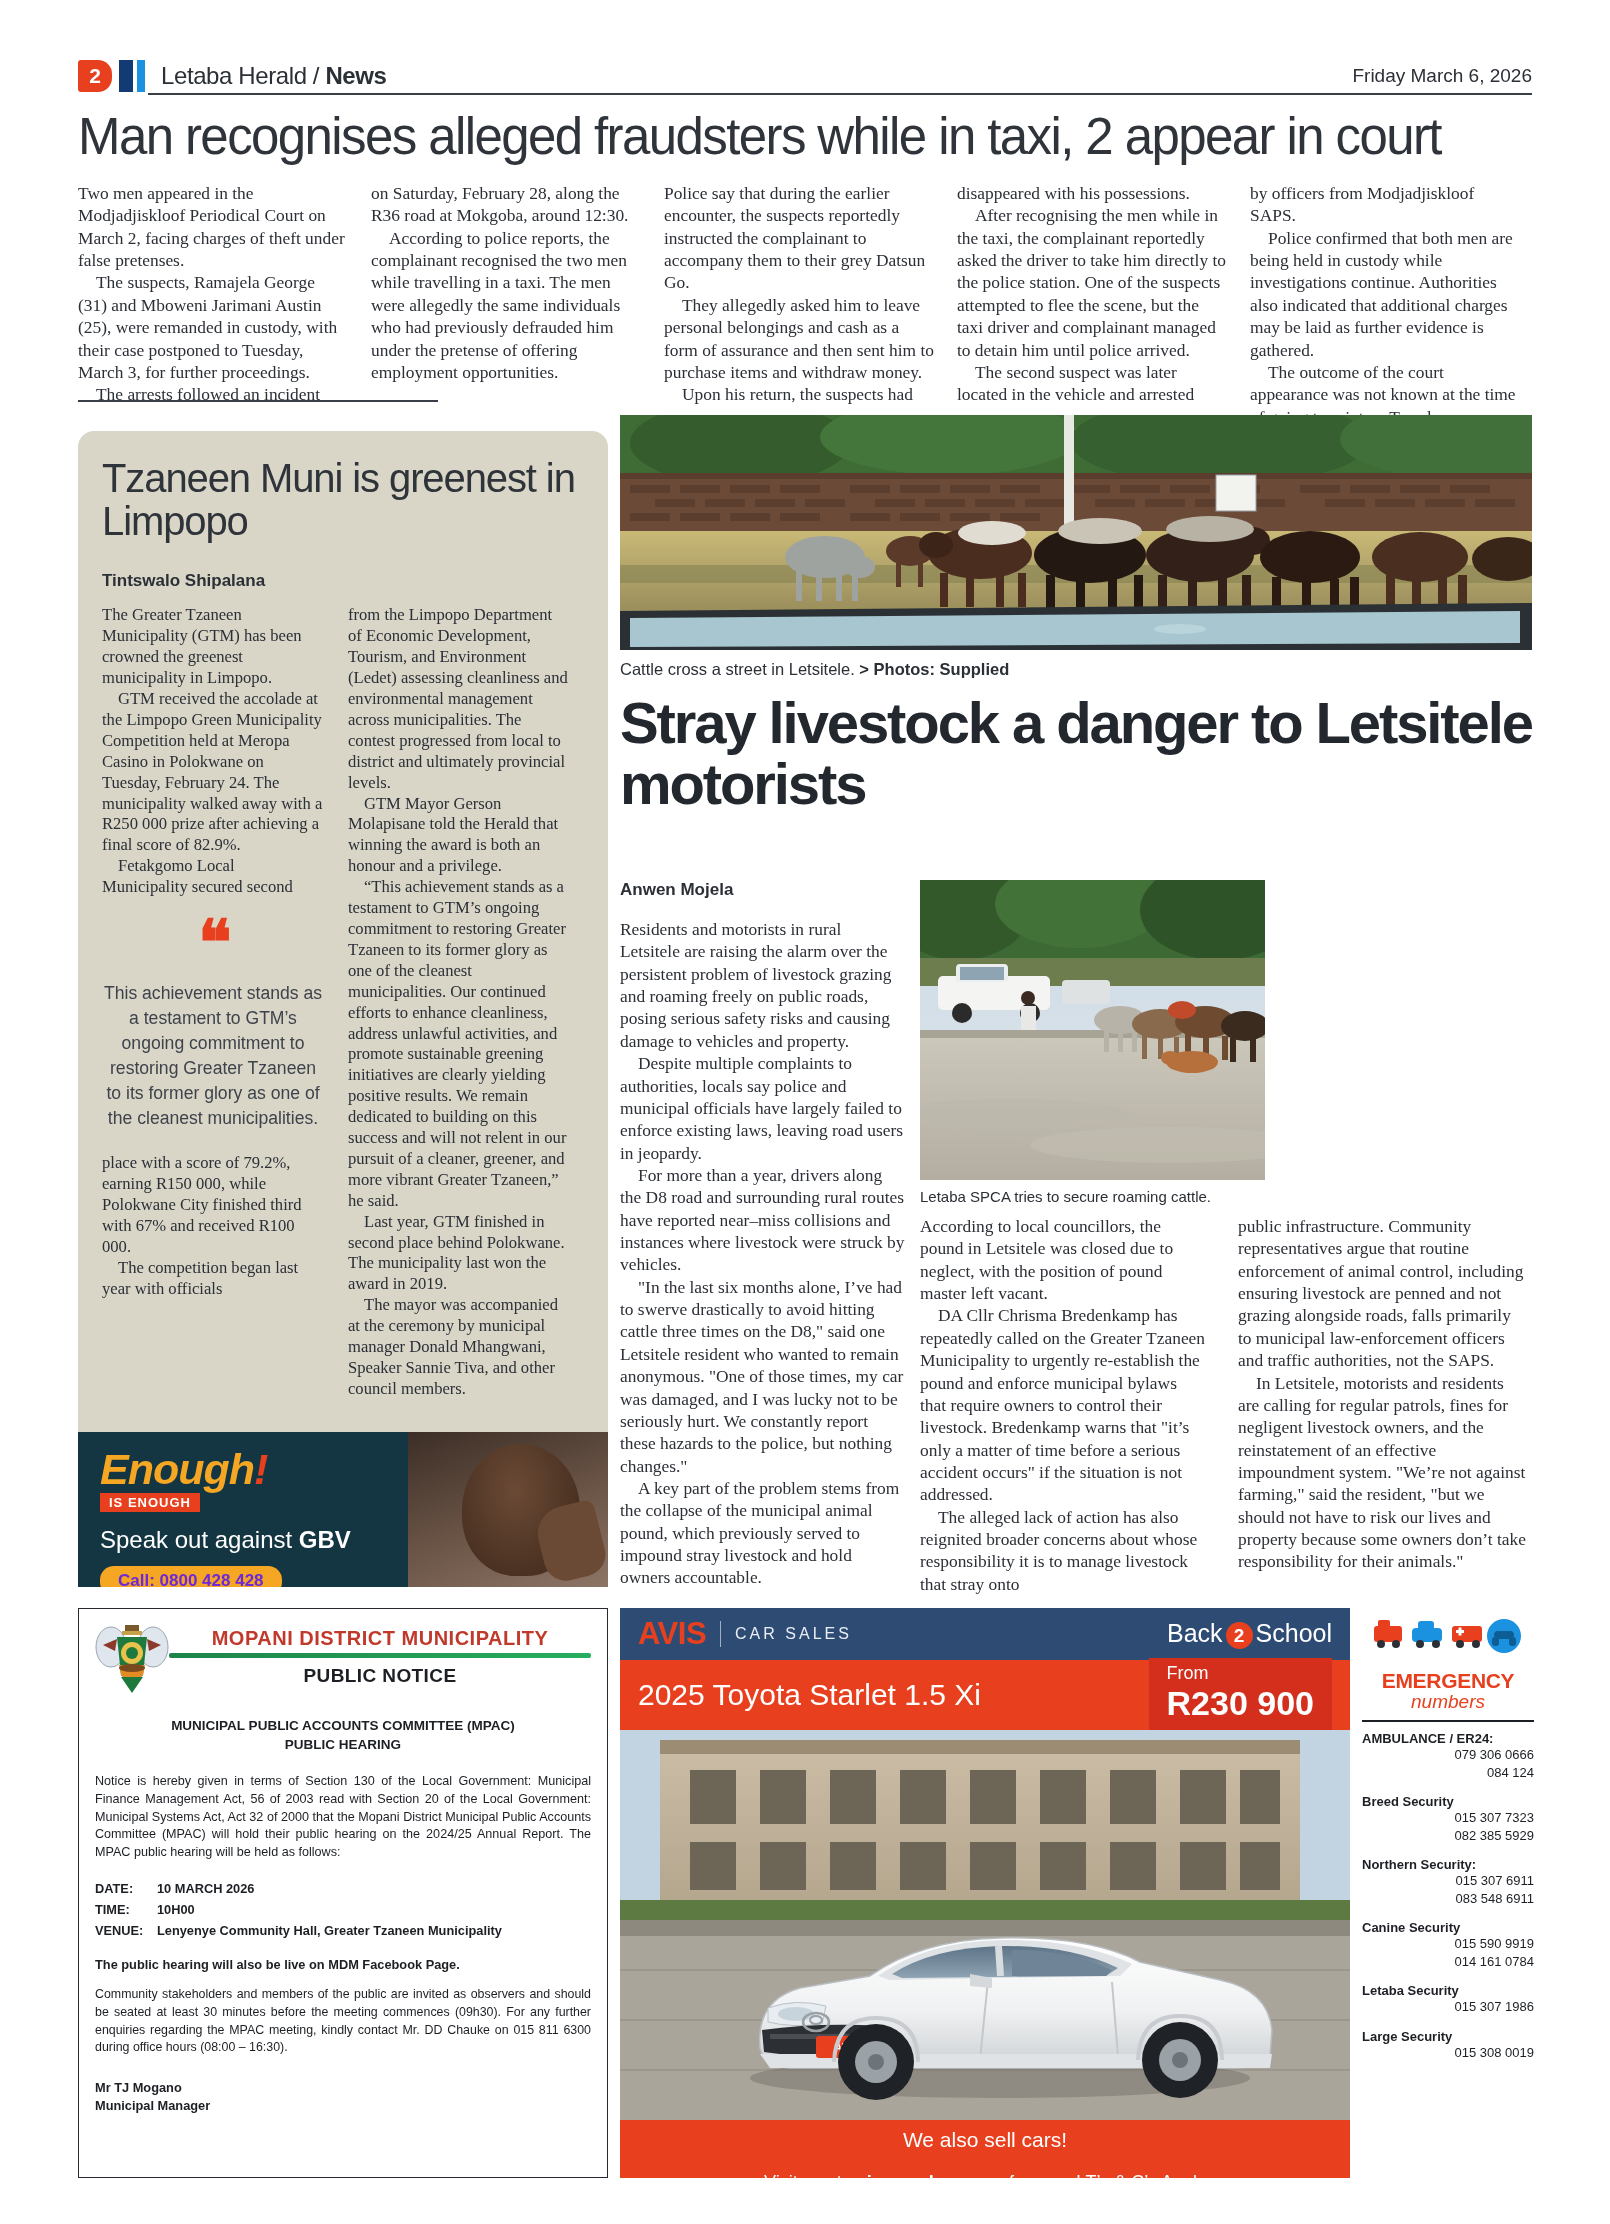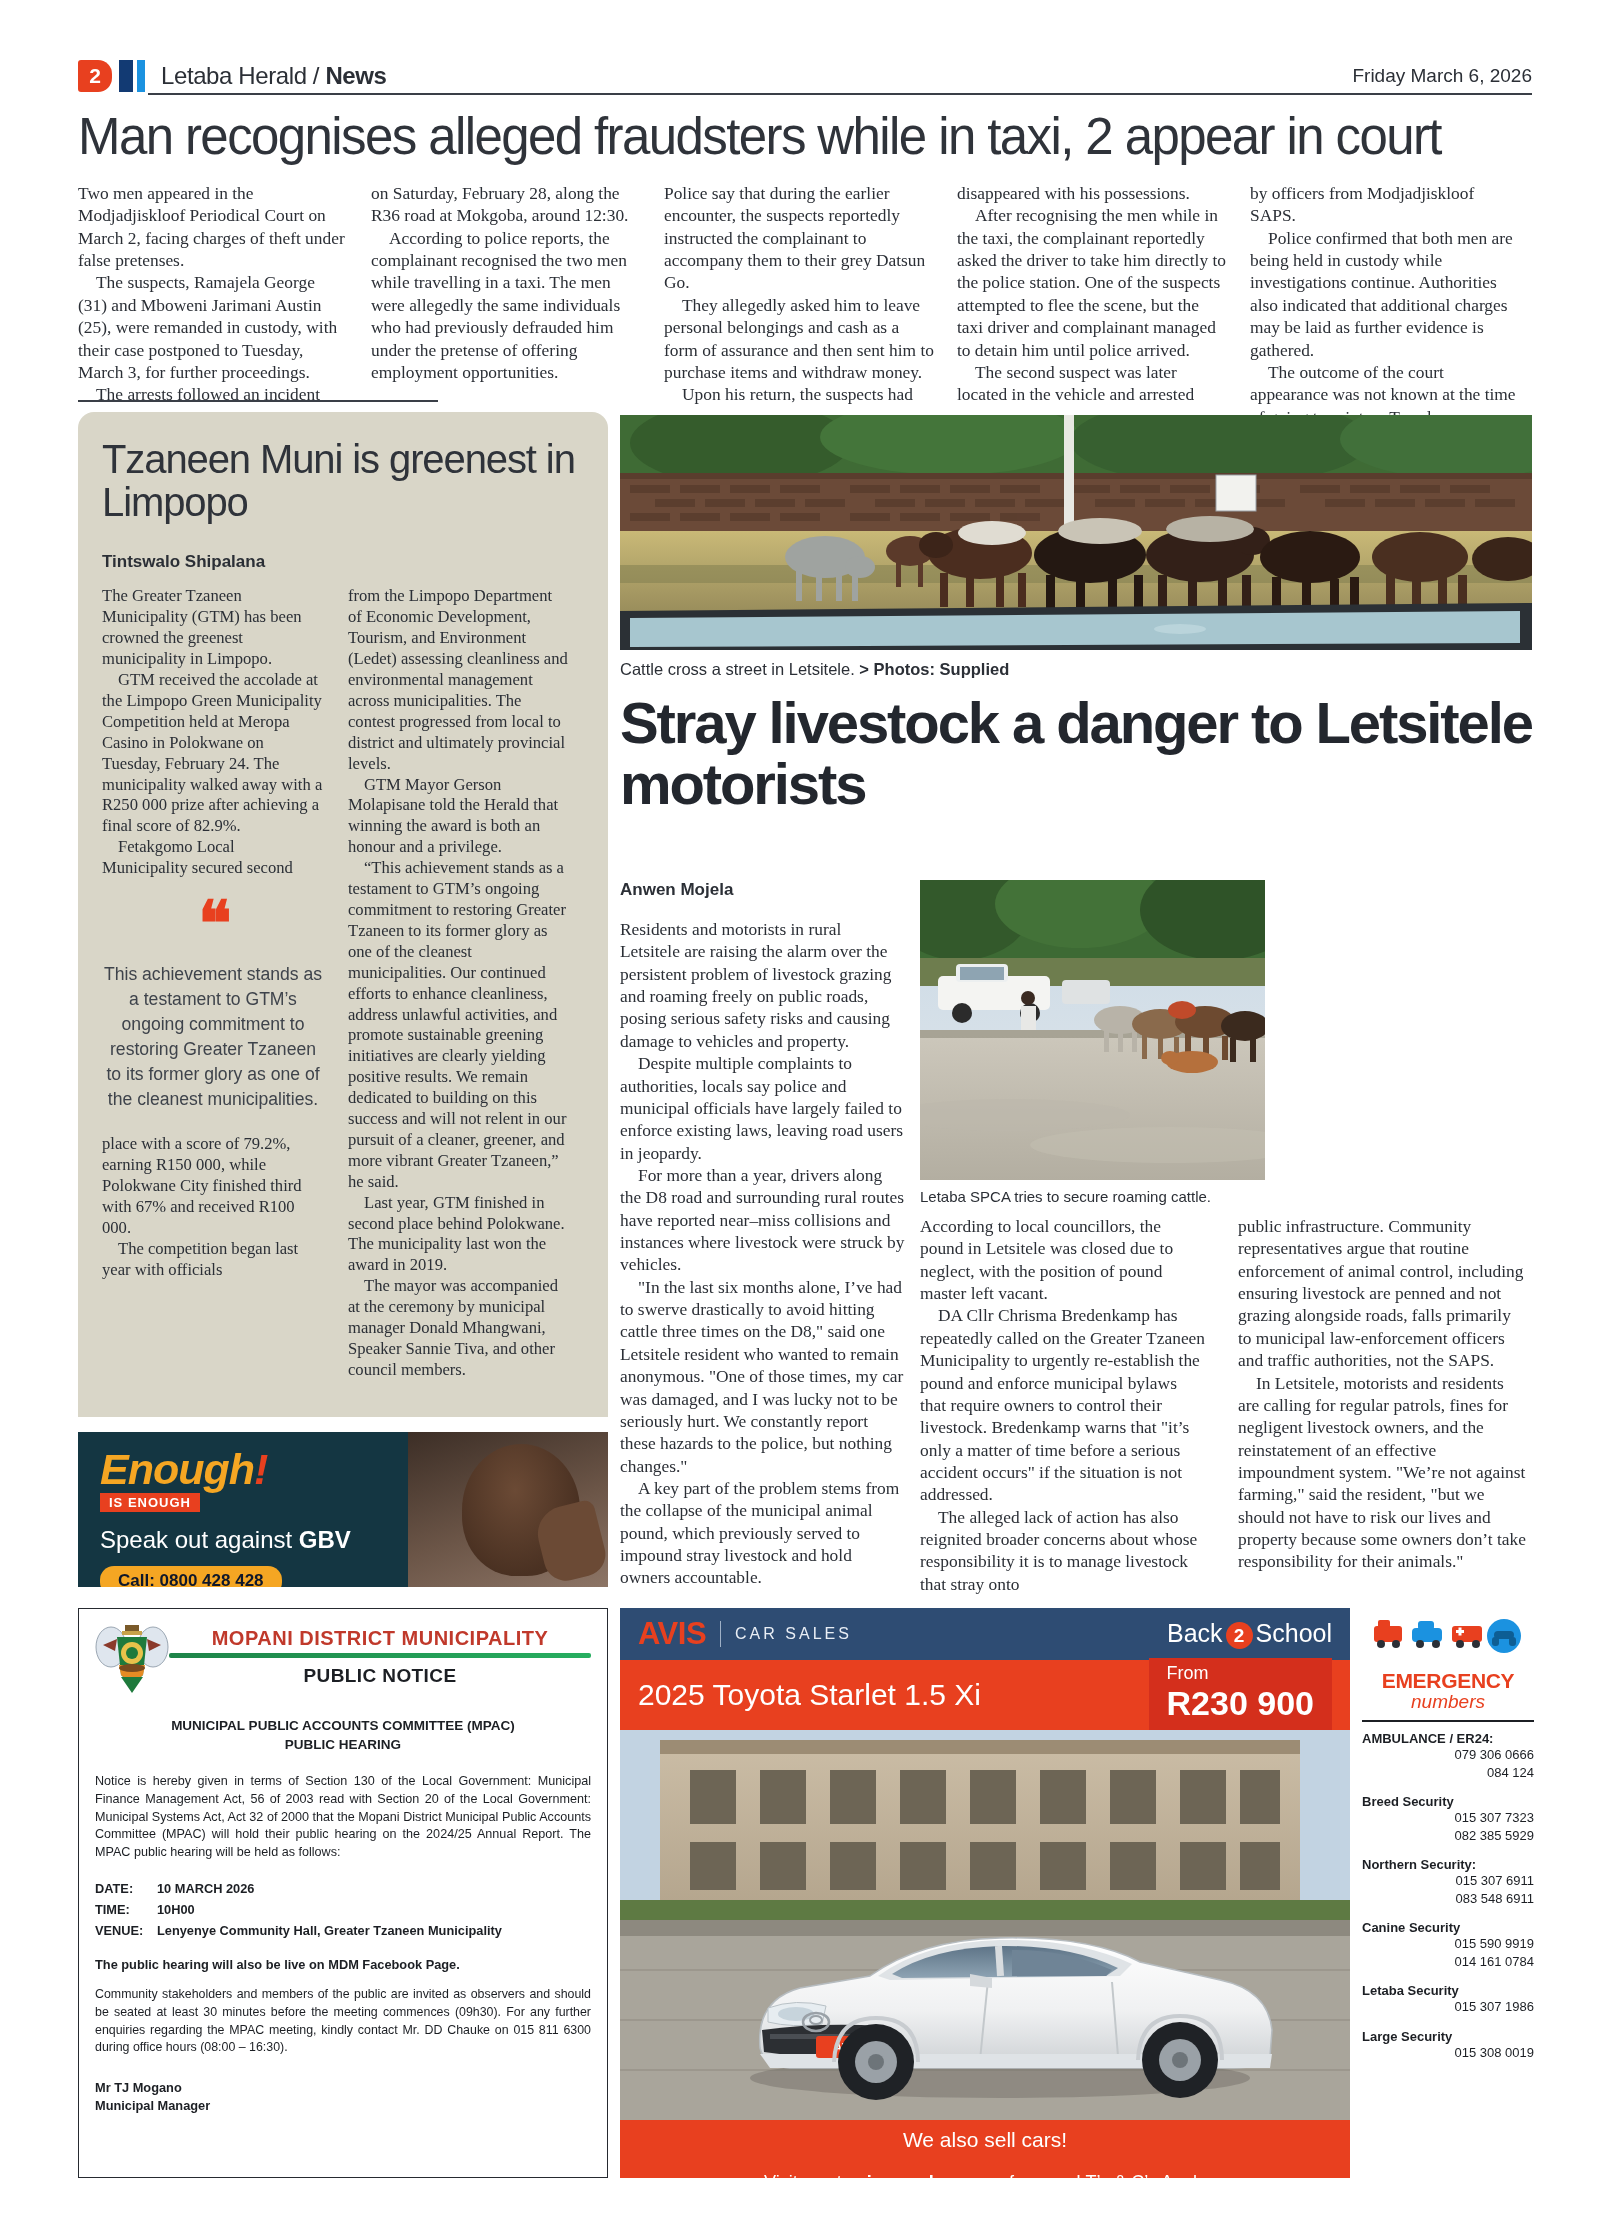--- a/index.html
+++ b/index.html
@@ -56,21 +56,21 @@
   .lead-col { width: 270px; font-size: 17.4px; line-height: 1.285; text-align: left; }
   .lead-col p { text-indent: 0; }
   .lead-col p + p { text-indent: 18px; }
 
   .rule-under-lead {
     position: absolute; left: 78px; top: 400px; width: 360px; height: 2px; background: #3a3f47;
   }
 
   
   .sidebar {
-    position: absolute; left: 78px; top: 412px; width: 530px; height: 1005px;
+    position: absolute; left: 78px; top: 431px; width: 530px; height: 1005px;
     background: #d9d6c8; border-radius: 16px 16px 0 0;
     padding: 26px 24px 10px 24px;
   }
   .sb-head {
     font-family: "Liberation Sans", sans-serif; font-weight: 300;
     font-size: 40px; line-height: 1.08; color: #2f333a; letter-spacing: -1.1px;
     margin-bottom: 28px;
   }
   .sb-byline {
     font-family: "Liberation Sans", sans-serif; font-weight: bold;
@@ -159,21 +159,21 @@
     display: inline-block; background: #e8401f; color: #fff;
     font-family: "Liberation Sans", sans-serif; font-weight: bold; font-size: 13px;
     padding: 2px 9px; letter-spacing: 1px; margin-top: 2px;
   }
   .gbv-speak {
     font-family: "Liberation Sans", sans-serif; font-size: 24px; color: #fff;
     margin-top: 14px;
   }
   .gbv-speak b { font-weight: bold; }
   .gbv-call {
-    display: inline-block; margin-top: 12px; background: #f5a623; color: #0f172a;
+    display: inline-block; margin-top: 12px; background: #f5a623; color: #6d28d9;
     font-family: "Liberation Sans", sans-serif; font-weight: bold; font-size: 17px;
     padding: 5px 18px; border-radius: 14px;
   }
   .gbv-right { flex: 1; position: relative; background: linear-gradient(160deg,#3c2e26 0%, #6b5547 55%, #8d7566 100%); }
   .gbv-face {
     position: absolute; right: 28px; top: 12px; width: 118px; height: 132px;
     background: radial-gradient(ellipse at 45% 35%, #6b4a35 0%, #4a3122 70%);
     border-radius: 50% 50% 45% 45%;
   }
   .gbv-hand {

